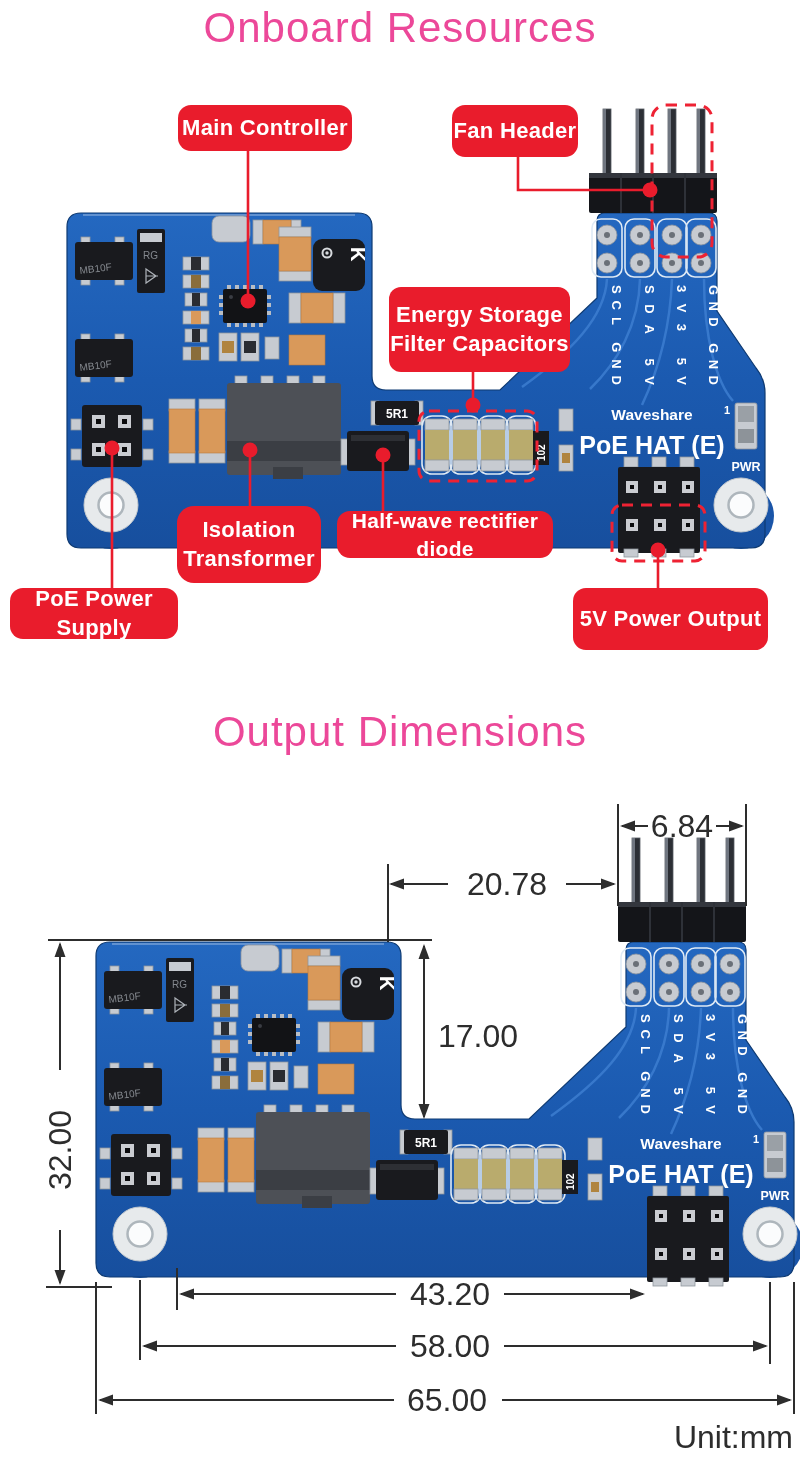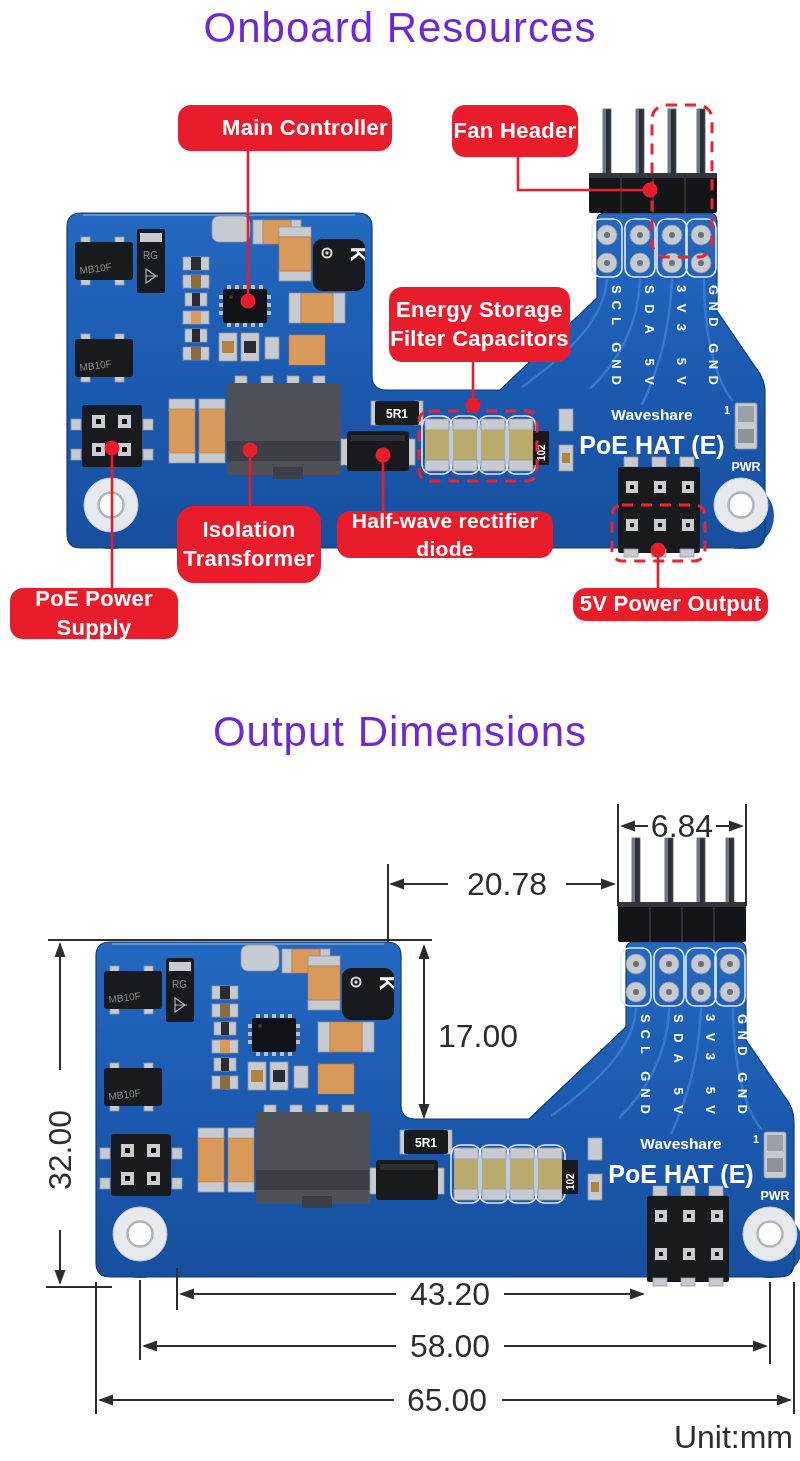--- a/index.html
+++ b/index.html
@@ -2,37 +2,37 @@
 <html><head>
 <meta charset="utf-8">
 <style>
   html,body{margin:0;padding:0;}
   body{
     width:800px;height:1461px;position:relative;background:#ffffff;
     font-family:"Liberation Sans",sans-serif;overflow:hidden;
   }
   .section-title{
     position:absolute;left:0;width:800px;margin:0;text-align:center;
-    font-size:42px;font-weight:500;color:#6d28d9;letter-spacing:1px;
+    font-size:42px;font-weight:500;color:#ec4899;letter-spacing:1px;
   }
   #title-onboard{top:4px;}
   #title-outline{top:708px;}
   .red-label{
     position:absolute;background:#e91c2c;color:#ffffff;border-radius:13px;
     display:flex;align-items:center;justify-content:center;text-align:center;
     font-size:22px;font-weight:600;line-height:1.3;white-space:pre-line;
     letter-spacing:.3px;z-index:5;
   }
-  #lbl-main{left:178px;top:105px;width:174px;height:46px;padding-left:40px;}
+  #lbl-main{left:178px;top:105px;width:174px;height:46px;}
   #lbl-fan{left:452px;top:105px;width:126px;height:52px;}
-  #lbl-energy{left:389px;top:287px;width:181px;height:75px;}
+  #lbl-energy{left:389px;top:287px;width:181px;height:85px;border-radius:12px;}
   #lbl-iso{left:177px;top:506px;width:144px;height:77px;border-radius:17px;}
   #lbl-half{left:337px;top:511px;width:216px;height:47px;font-size:21px;}
   #lbl-poe{left:10px;top:588px;width:168px;height:51px;}
-  #lbl-5v{left:573px;top:588px;width:195px;height:33px;}
+  #lbl-5v{left:573px;top:588px;width:195px;height:62px;}
   svg{position:absolute;overflow:visible;}
   #svg-onboard{left:40px;top:100px;}
   #svg-outline{left:0px;top:780px;}
   .pcb-outline{fill:url(#pcbG);stroke:#0e3a72;stroke-width:1.2;}
   .trace{fill:none;stroke:#3f80d2;stroke-width:2.5;opacity:.8;}
   .silkbox{fill:none;stroke:#dfeaf5;stroke-width:1.6;}
   .pad{fill:#c7cbd1;stroke:#8f969e;stroke-width:.8;}
   .blk{fill:#191a1e;}
   .orange{fill:#d9995a;stroke:#b77a3d;stroke-width:.6;}
   .tan{fill:#b9ab6d;}

